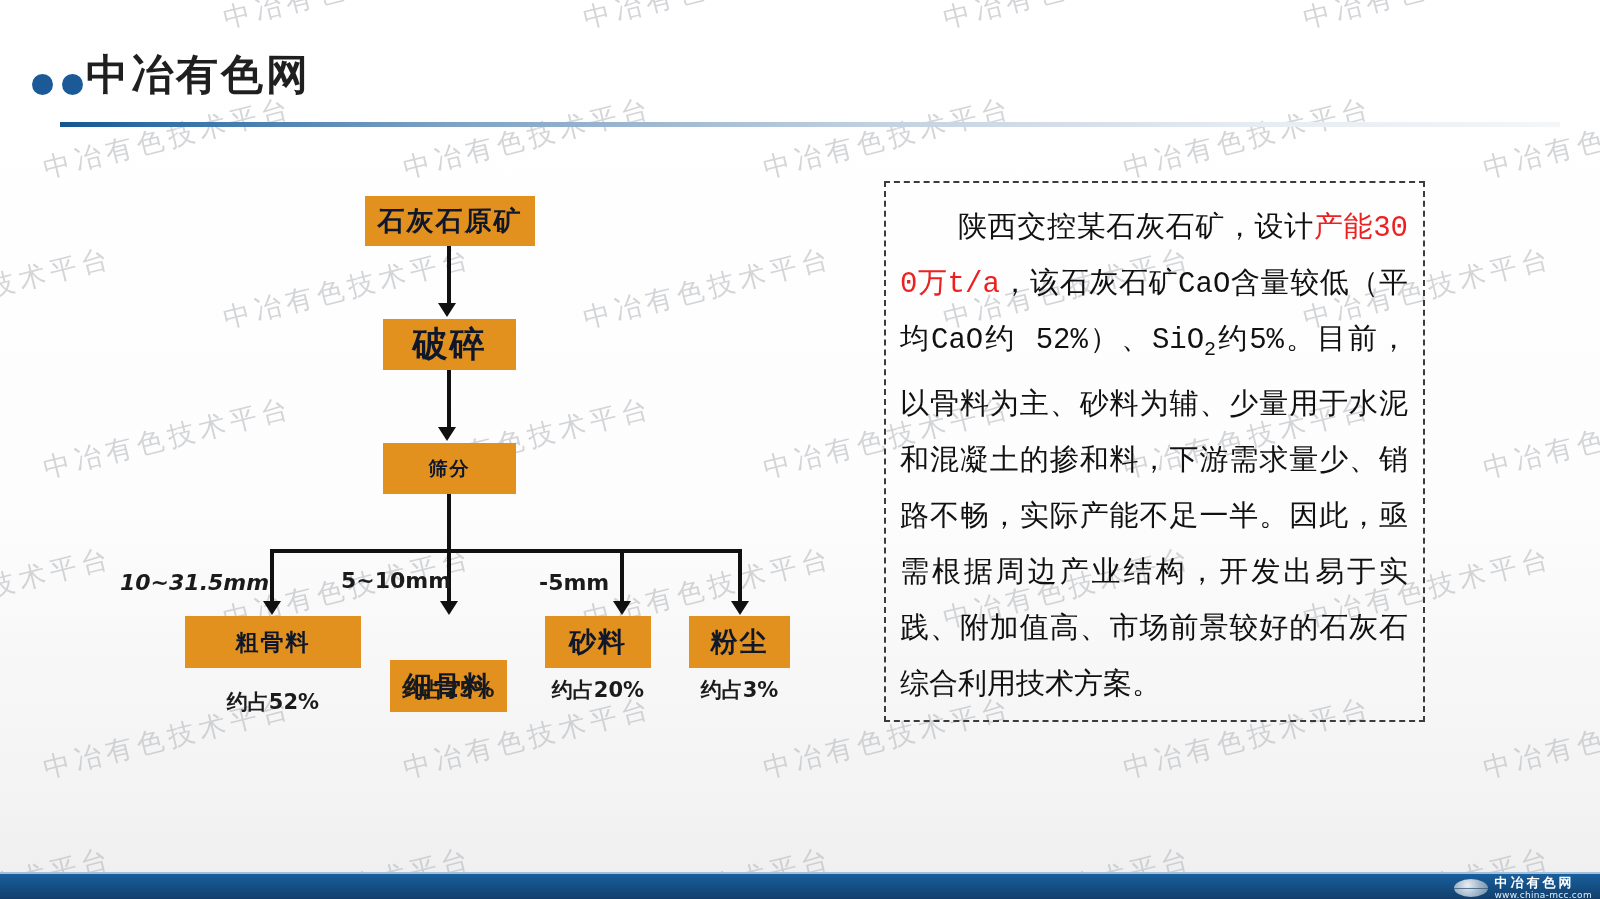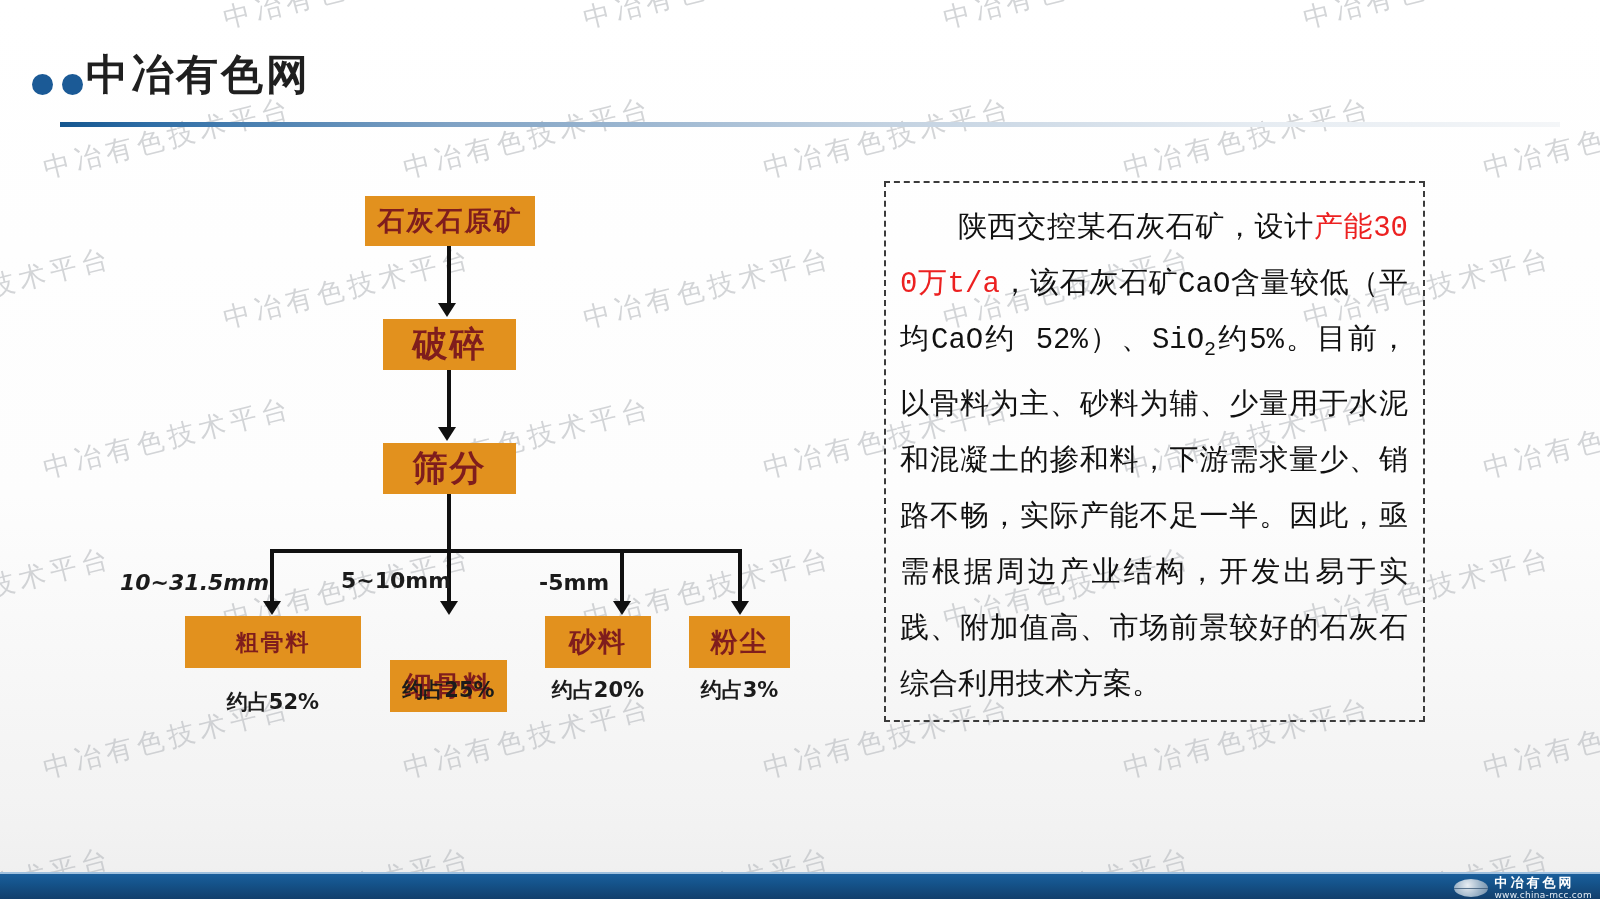--- a/index.html
+++ b/index.html
@@ -76,32 +76,32 @@
   
   #flow {
     position: absolute;
     left: 0; top: 0;
     width: 900px; height: 760px;
     z-index: 12;
   }
   .node {
     position: absolute;
     background: #e2911e;
-    color: #7f1d1d;
+    color: #0f172a;
     font-family: "DejaVu Sans", sans-serif;
     font-weight: 700;
     display: flex;
     align-items: center;
     justify-content: center;
     letter-spacing: 2px;
     box-sizing: border-box;
   }
   #node-ore   { left: 365px; top: 196px; width: 170px; height: 50px; font-size: 27px; }
   #node-crush { left: 383px; top: 319px; width: 133px; height: 51px; font-size: 35px; }
-  #node-screen{ left: 383px; top: 443px; width: 133px; height: 51px; font-size: 35px; }
+  #node-screen{ left: 383px; top: 443px; width: 133px; height: 51px; font-size: 19px; }
 
   #node-coarse { left: 185px; top: 616px; width: 176px; height: 52px; font-size: 23px; }
   #node-fine   { left: 390px; top: 616px; width: 117px; height: 52px; font-size: 27px; margin-top: 44px; }
   #node-sand   { left: 545px; top: 616px; width: 106px; height: 52px; font-size: 27px; }
   #node-dust   { left: 689px; top: 616px; width: 101px; height: 52px; font-size: 27px; }
 
   .pct {
     position: absolute;
     font-family: "DejaVu Sans", sans-serif;
     font-size: 21px;

